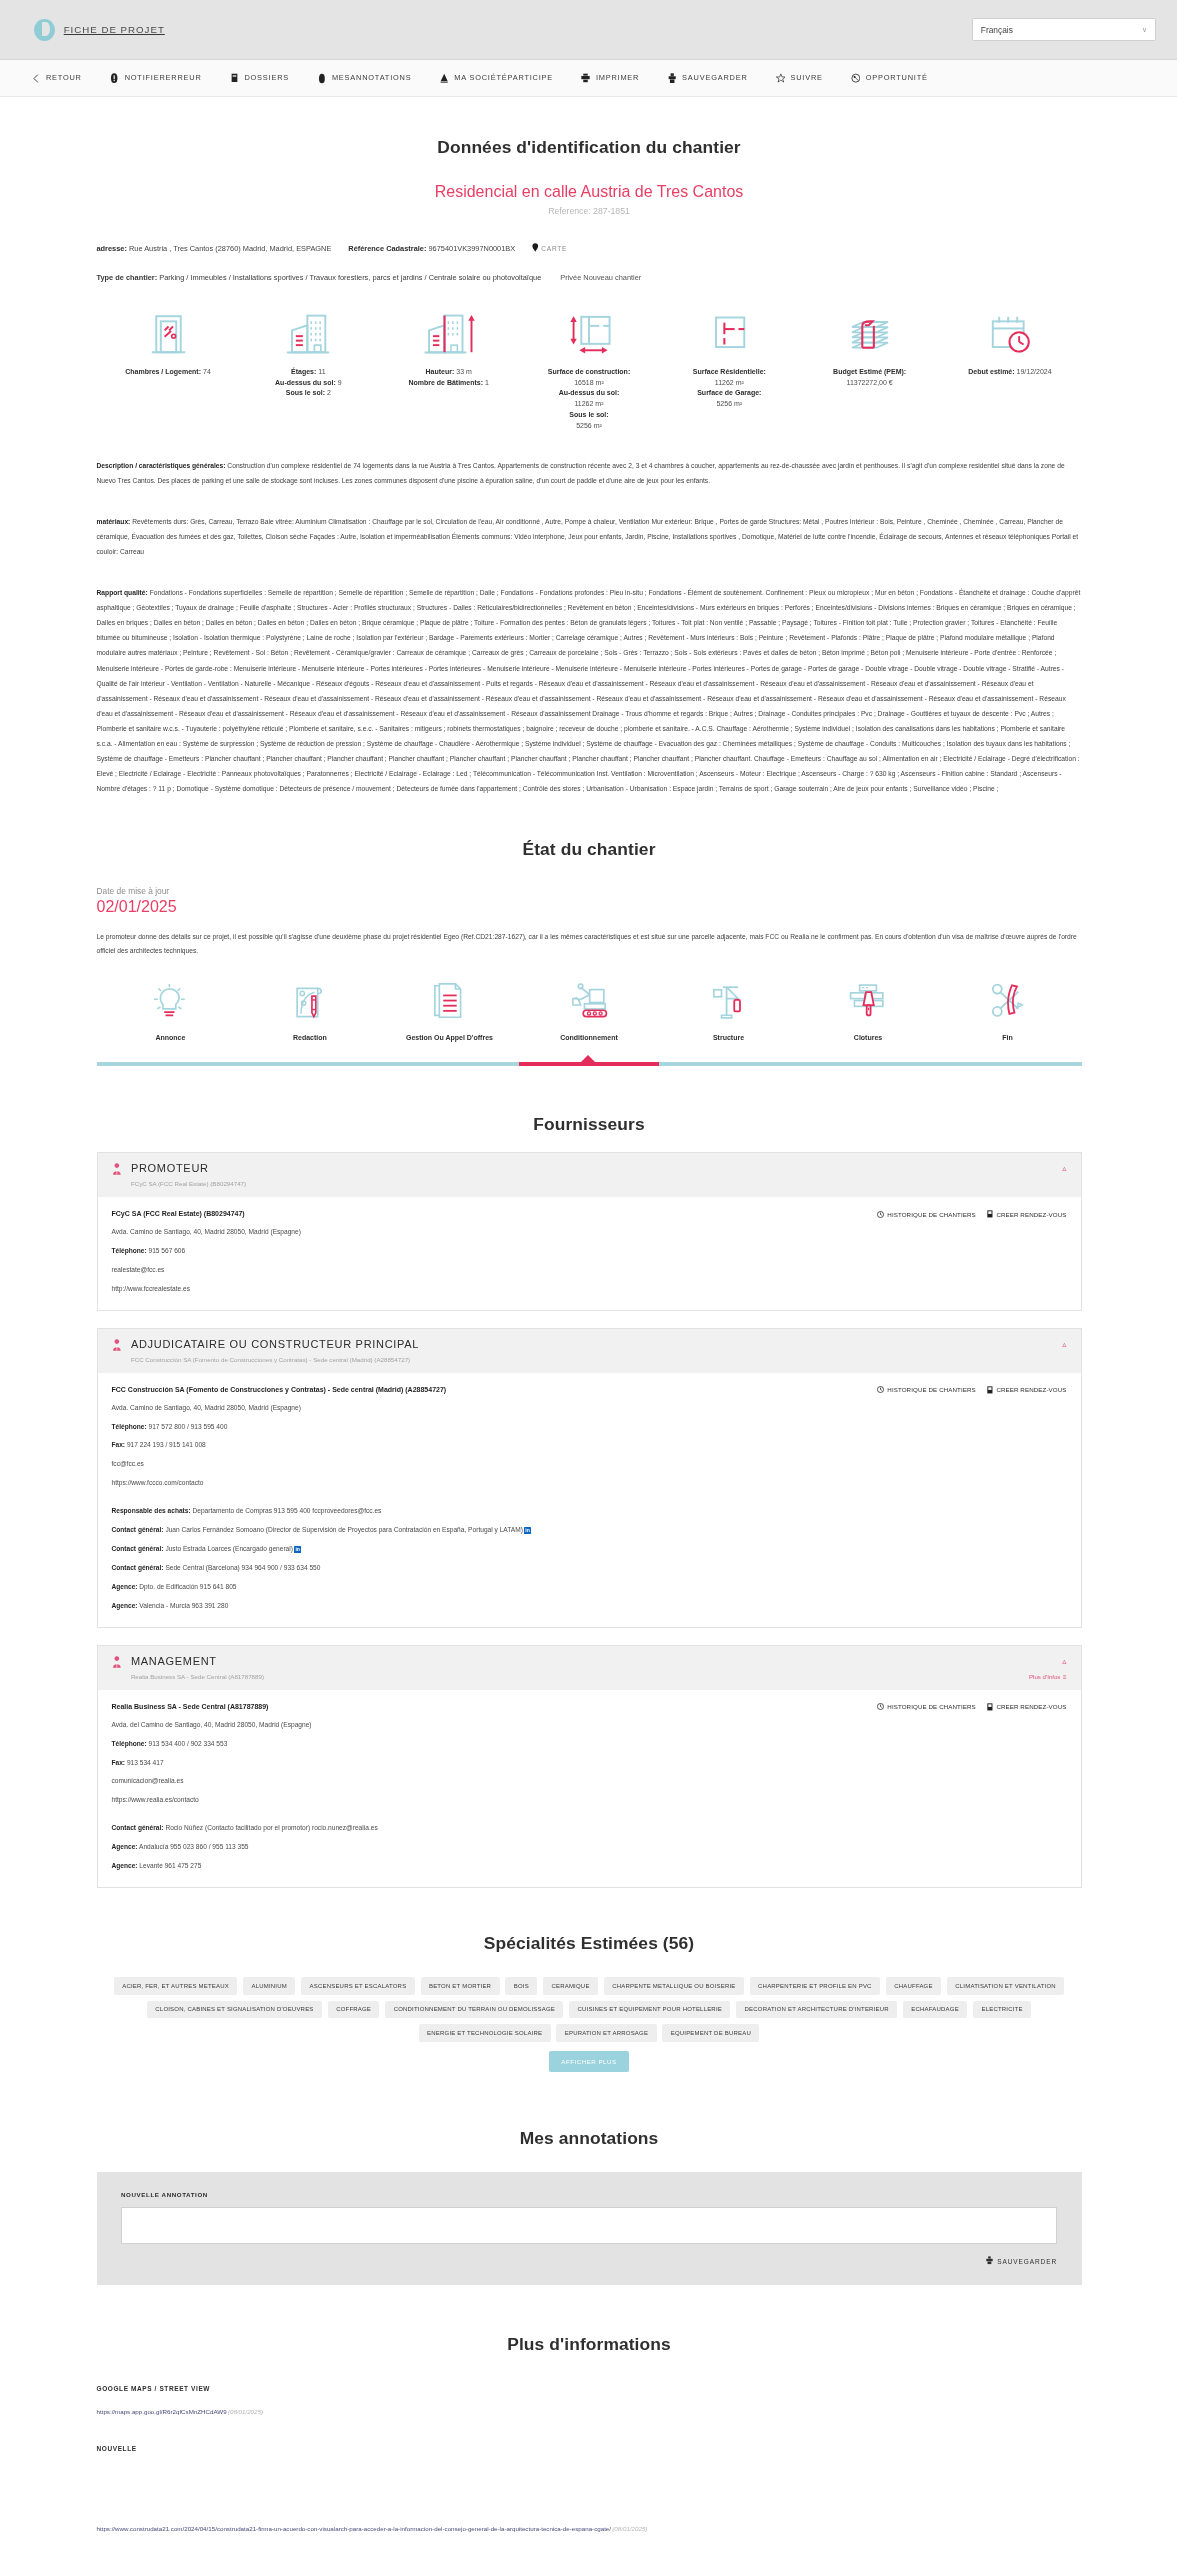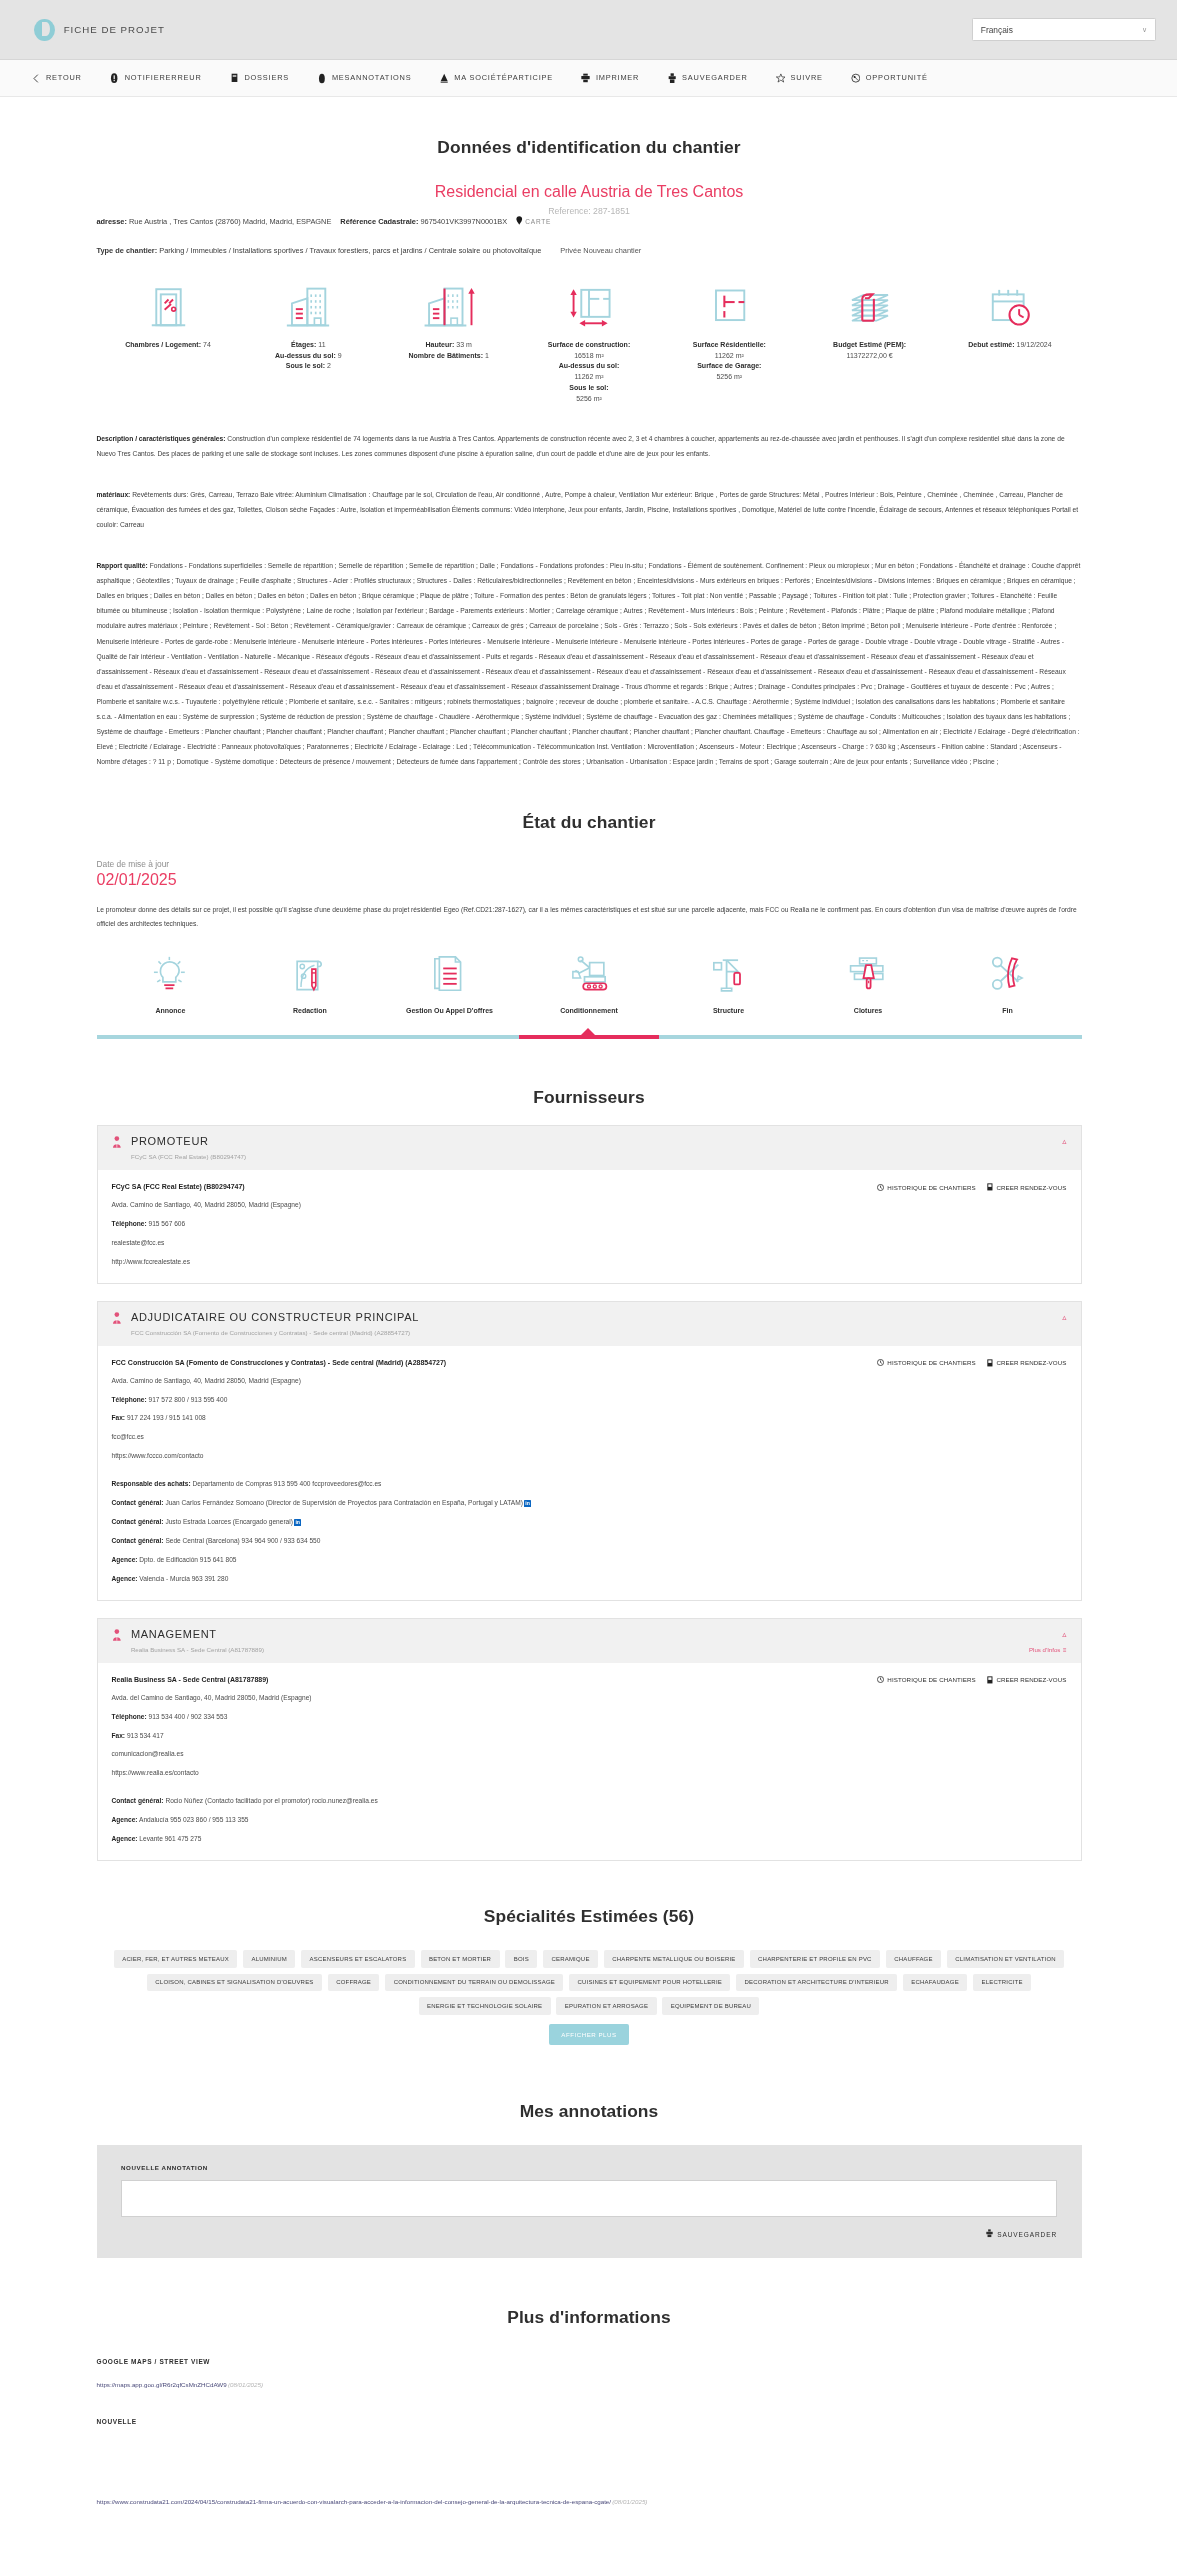--- a/index.html
+++ b/index.html
@@ -17,21 +17,21 @@
   
   .topbar {
     background:#e4e4e4;
     height:60px;
     display:flex;
     align-items:center;
     padding:0 22px 0 34px;
     justify-content:space-between;
     border-bottom:0.6px solid #d6d6d6;
   }
-  .brand { display:flex; align-items:center; gap:9px; }
+  .brand { display:flex; align-items:center; gap:9px;text-decoration:underline; }
   .brand-logo {
     width:20.7px; height:22px; border-radius:50%;
     background:#8fcdd6;
     position:relative;
   }
   .brand-logo::after{
     content:""; position:absolute; left:7.8px; top:3.9px;
     width:7.8px; height:14px; background:#e4e4e4;
     border-radius:0 60% 60% 0;
   }
@@ -70,21 +70,21 @@
     text-align:center; font-size:17.4px; font-weight:bold; color:#2f2f2f;
     margin:0; letter-spacing:0.1px;
   }
 
   
   #identification { padding-top:40px; }
   .proj-title {
     text-align:center; color:#ea3d63; font-size:16px; margin-top:24.5px; font-weight:400;
   }
   .proj-ref { text-align:center; color:#b7b7b7; font-size:8.7px; margin-top:5.8px; }
-  .meta-line { font-size:7.4px; display:flex; align-items:center; gap:9px; flex-wrap:wrap; }
+  .meta-line { font-size:7.4px; margin-top:27px; display:flex; align-items:center; gap:17px; flex-wrap:wrap; }
   .meta-line b { font-weight:bold; color:#2d2d2d; }
   .meta-line .v { color:#444; }
   .carte { display:inline-flex; align-items:center; gap:2.6px; color:#8a8a8a; letter-spacing:0.8px; font-size:6.5px; }
   .type-line { font-size:7.4px; margin-top:19.4px; }
   .type-line .priv { margin-left:17px; color:#555; }
 
   
   .stats {
     display:flex; justify-content:space-between; margin-top:28px; padding:0 14px;
   }

